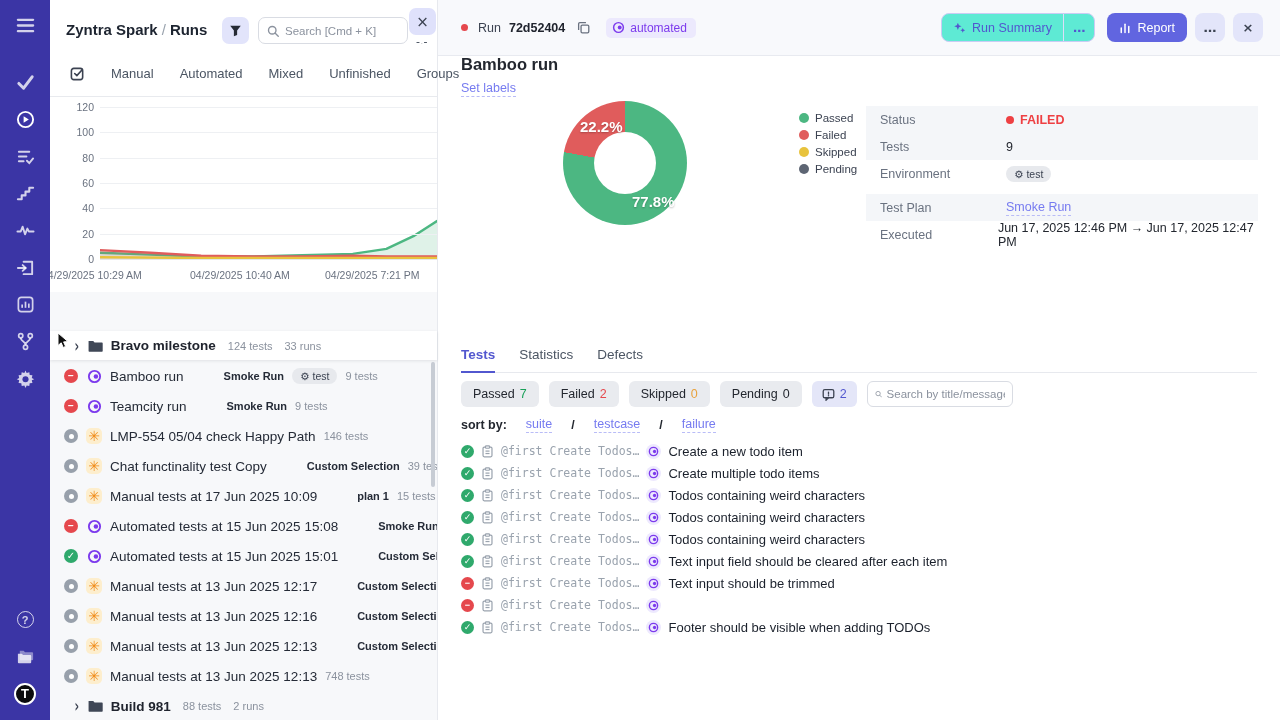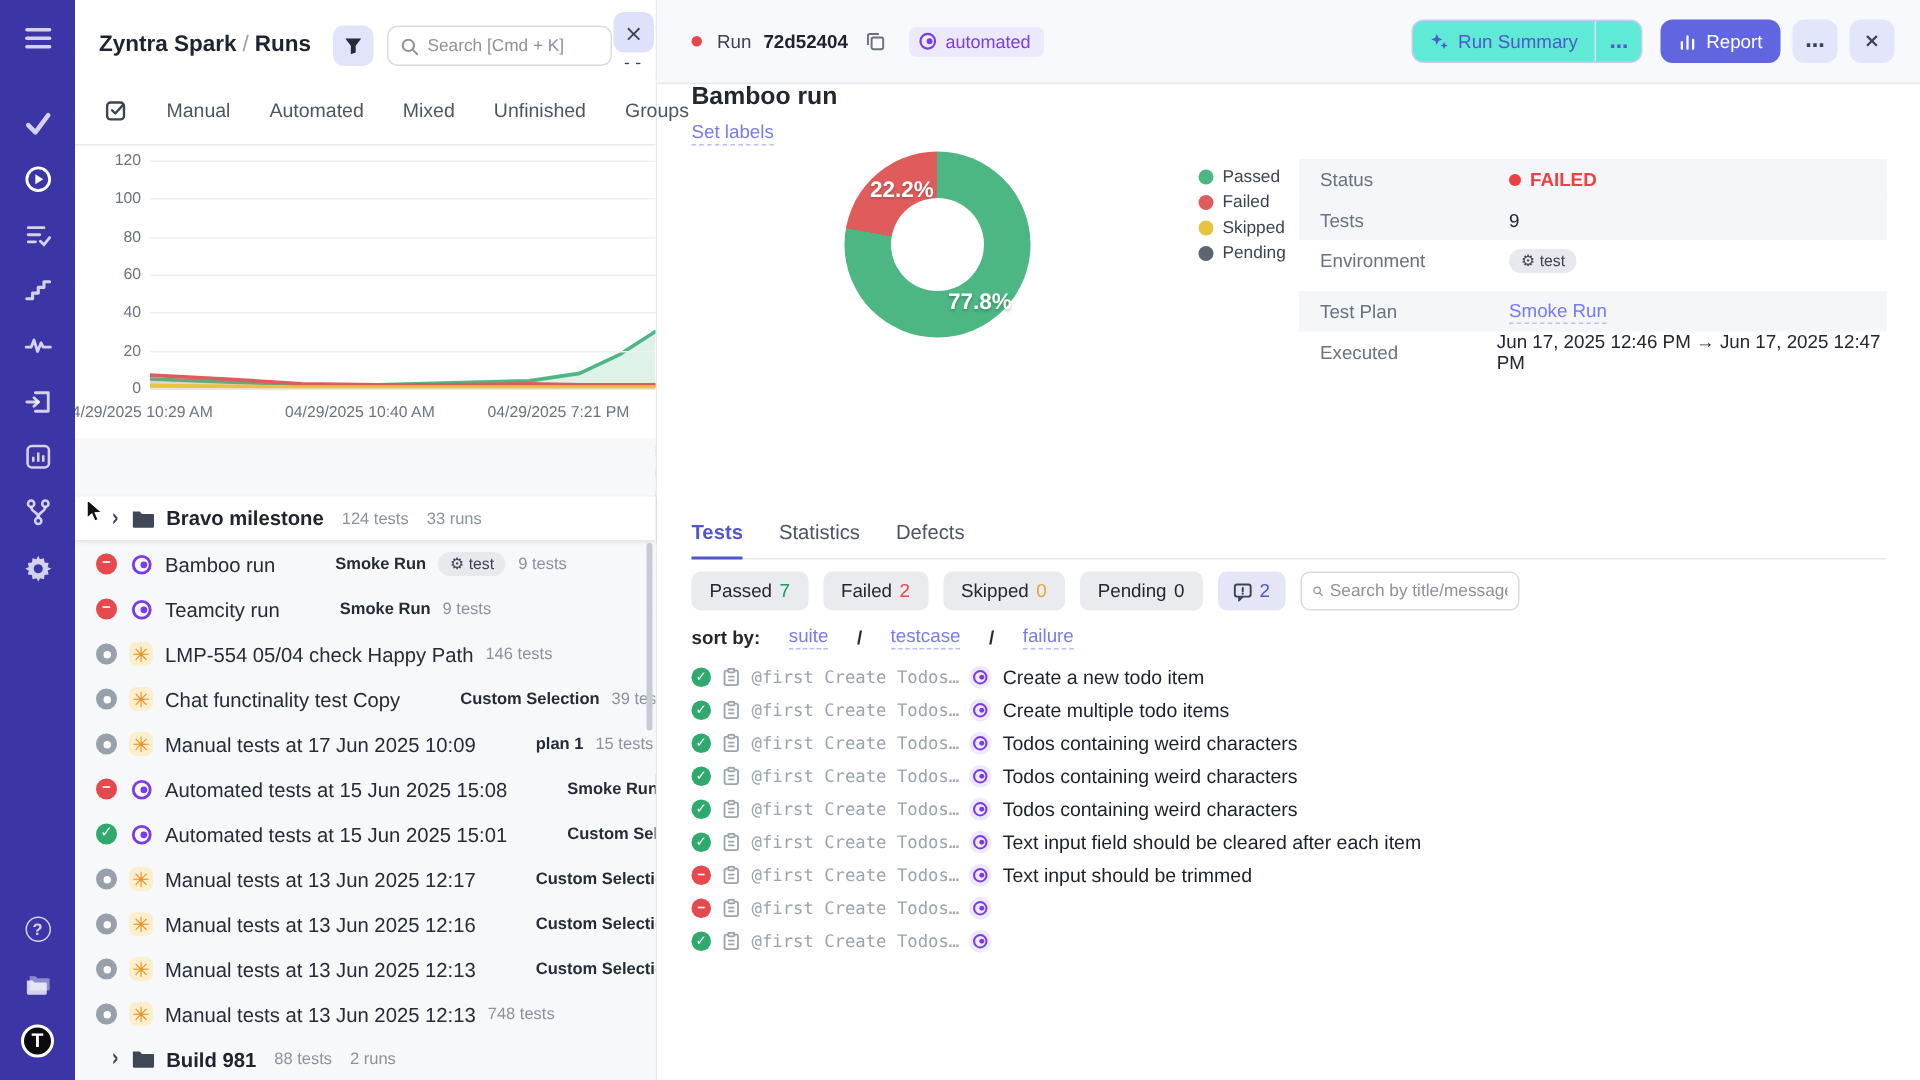--- a/index.html
+++ b/index.html
@@ -816,15 +816,16 @@
             <line x1="5.5" y1="10.5" x2="10.5" y2="10.5"></line>
           </g>
         </svg>
     <span class="t-suite">@first Create Todos…</span>
     <span class="robot-badge">
       <svg width="11" height="11" viewBox="0 0 16 16">
             <circle cx="8" cy="8" r="6" fill="none" stroke="#7c3aed" stroke-width="2"></circle>
             <circle cx="9.5" cy="8" r="2.4" fill="#7c3aed"></circle>
           </svg>
     </span>
+    <span class="t-title">Footer should be visible when adding TODOs</span>
   </div>
 </div>
 </section>
 
 </body></html>

